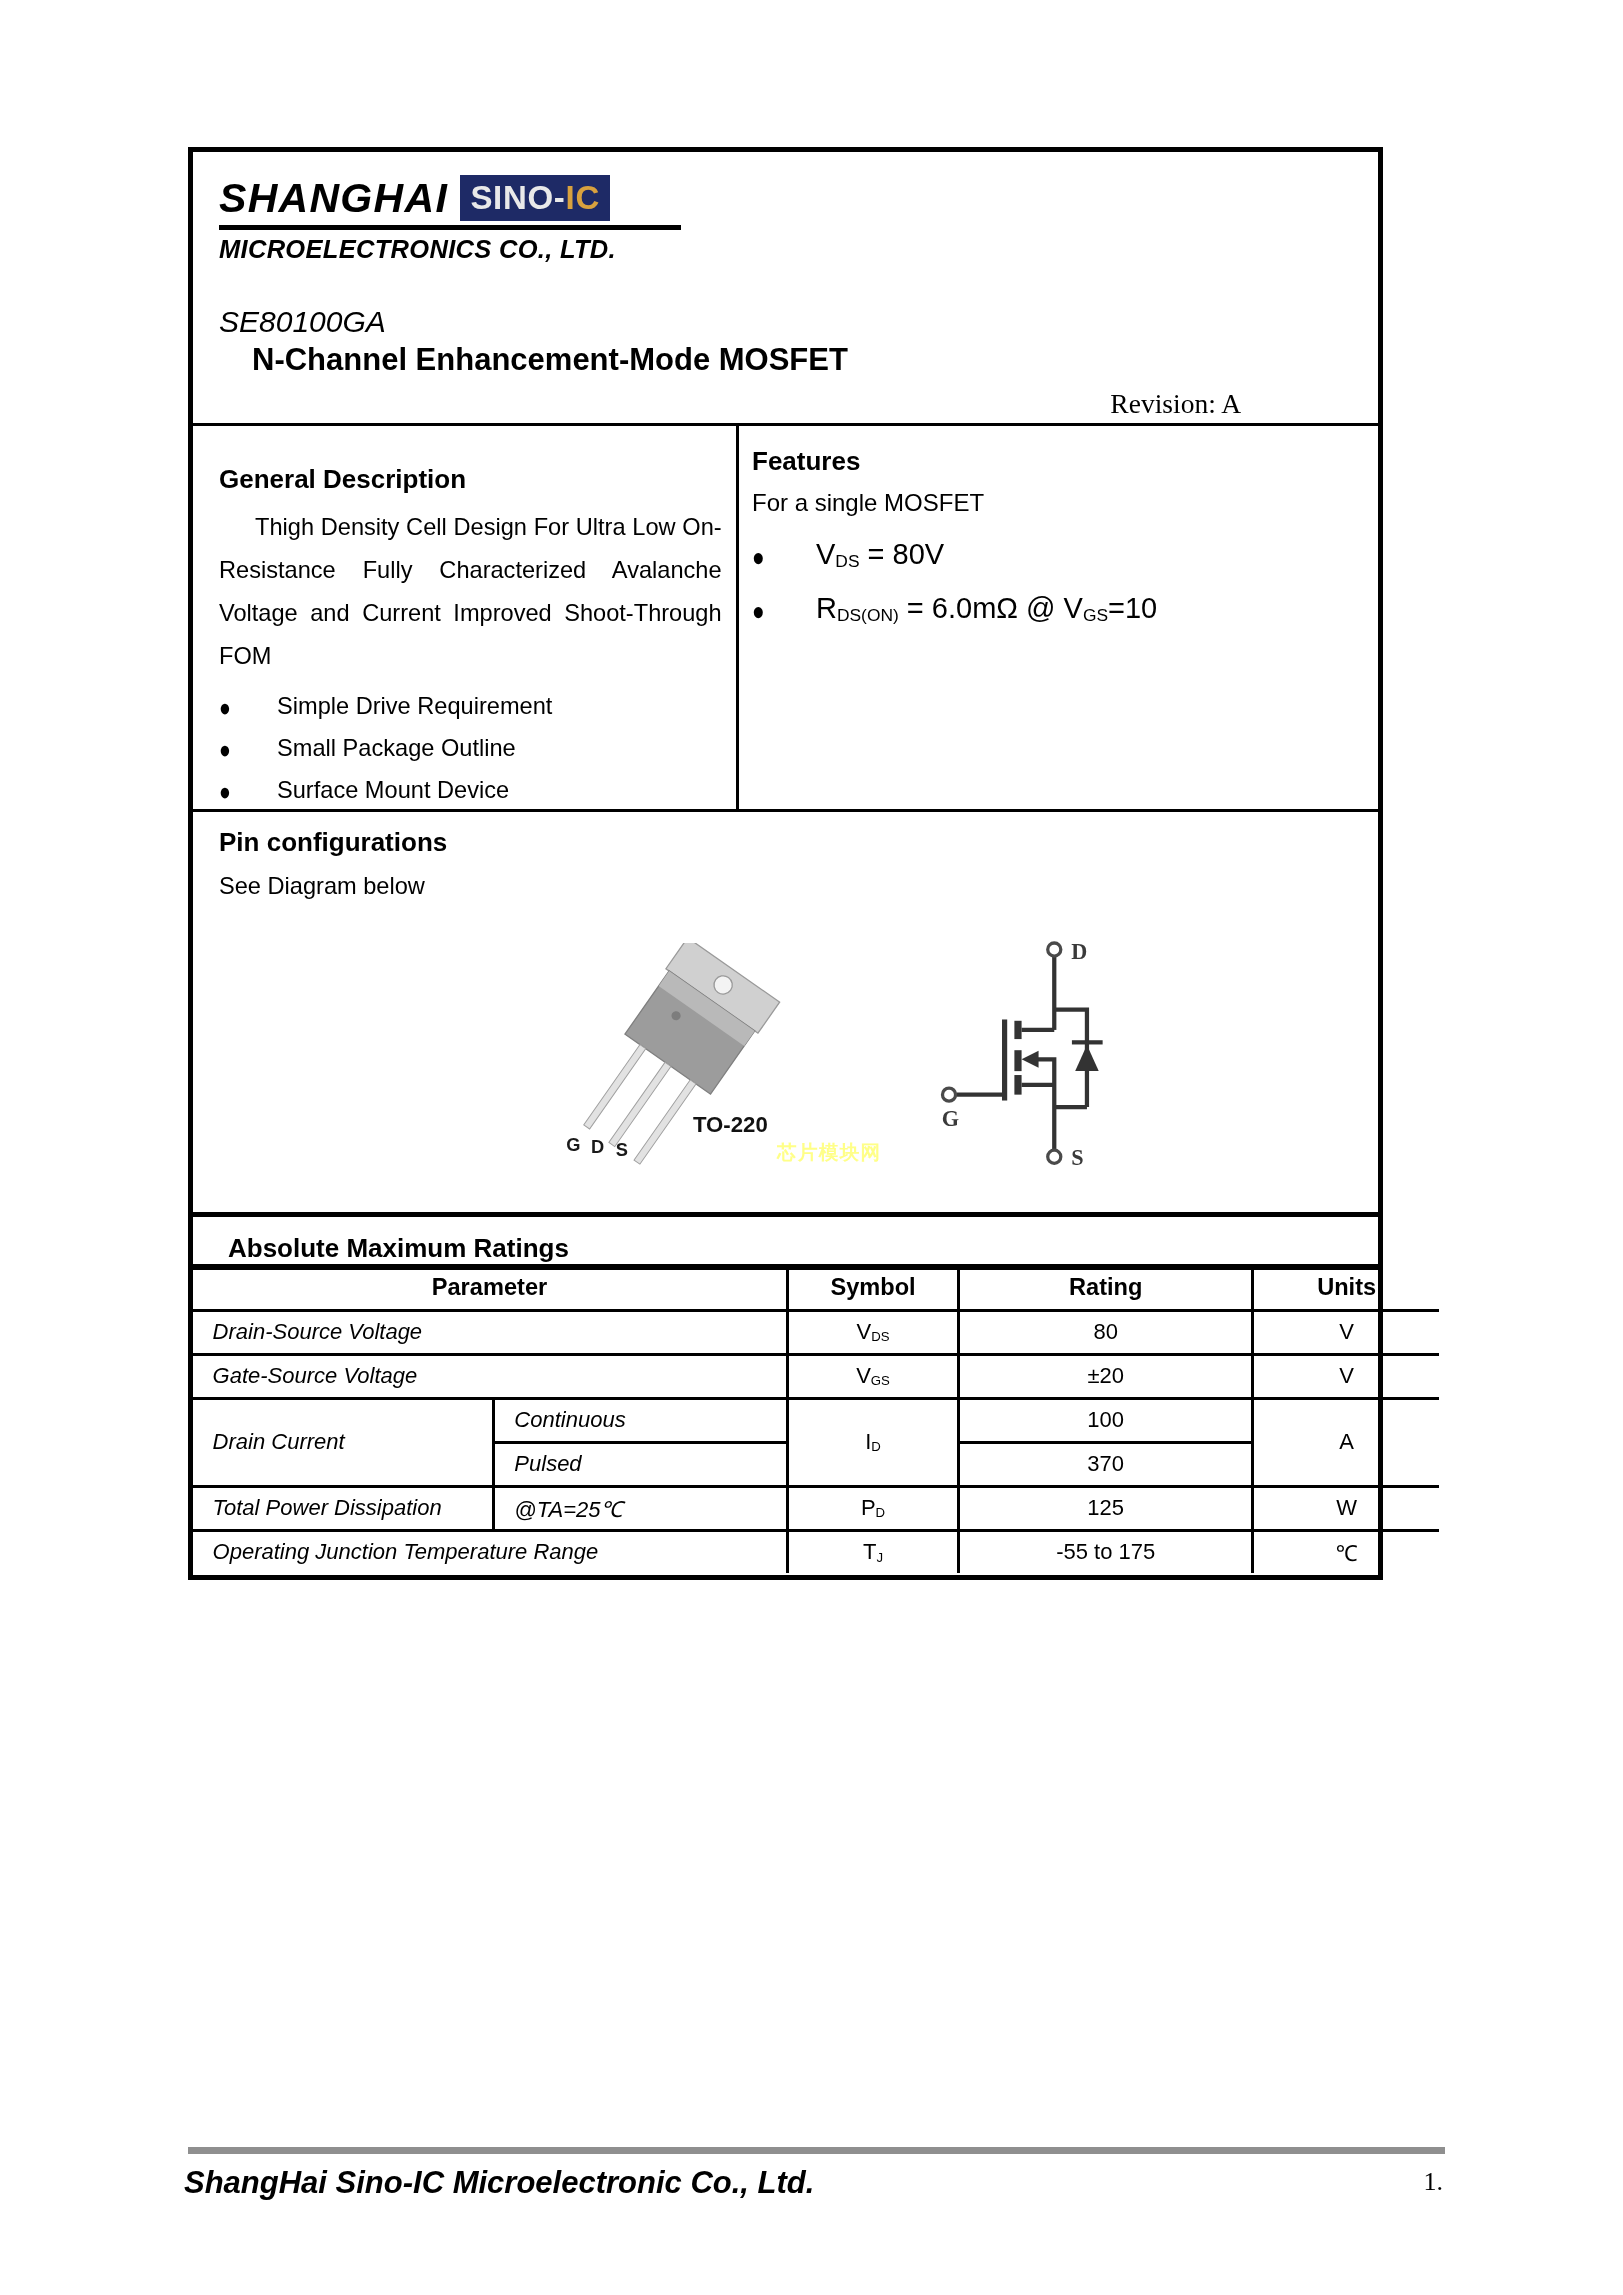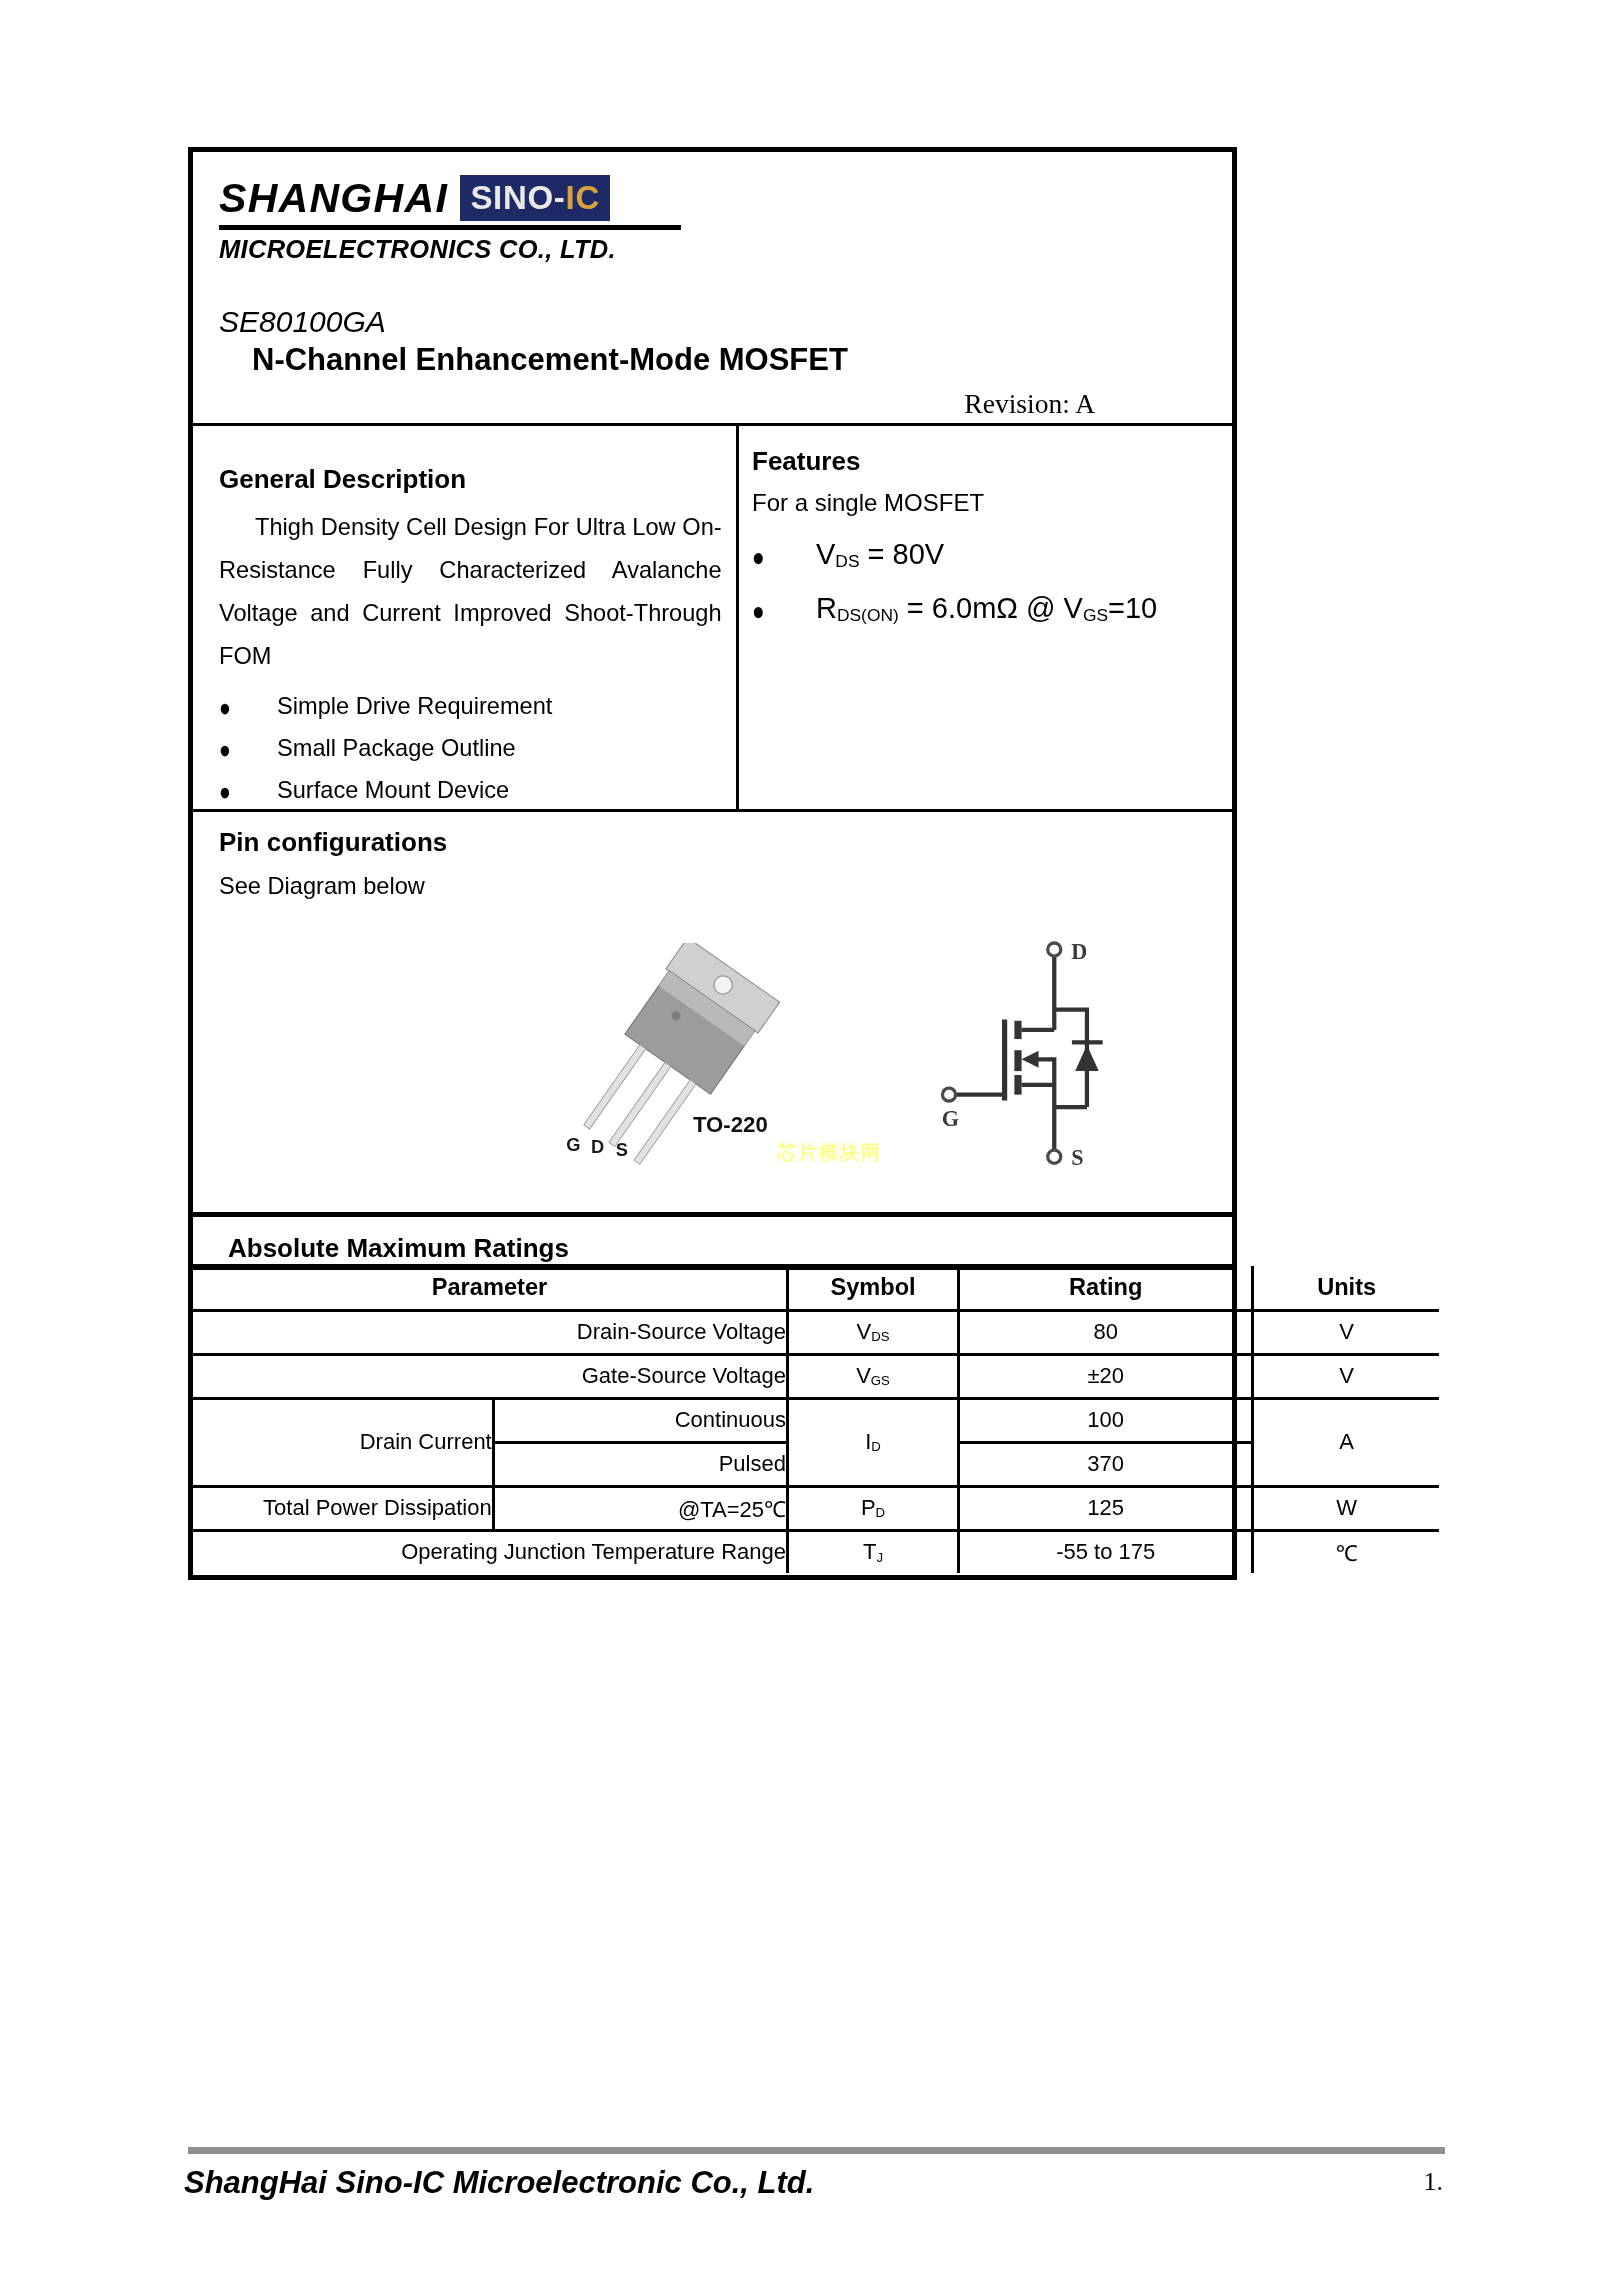--- a/index.html
+++ b/index.html
@@ -6,21 +6,21 @@
   html, body { background: #ffffff; }
   body {
     width: 1623px; height: 2295px;
     position: relative;
     font-family: "Liberation Sans", sans-serif;
     color: #000;
     overflow: hidden;
   }
   .frame {
     position: absolute; left: 188px; top: 147px;
-    width: 1049px; height: 1433px;
+    width: 1195px; height: 1433px;
     border: 5.9px solid #000;
     background: #fff;
   }
   
   .logo { position: absolute; left: 26px; top: 23px; }
   .logo-row { display: flex; align-items: center; gap: 11.8px; }
   .logo-shanghai {
     font-size: 41px; font-weight: bold; font-style: italic;
     letter-spacing: 1.3px; line-height: 1;
   }
@@ -81,21 +81,21 @@
   }
   .amr-heading { font-size: 26px; font-weight: bold; }
   .ratings-table {
     position: absolute; left: 0; top: 1114px;
     width: 1246px; height: 307px;
     border-collapse: collapse; border-style: hidden;
     table-layout: fixed;
   }
   .ratings-table td, .ratings-table th { border: 3.3px solid #000; font-size: 22px; font-weight: normal; }
   .ratings-table th { font-size: 23.6px; font-weight: bold; text-align: center; }
-  .cell-param { text-align: right; padding-left: 19.6px; }
+  .cell-param { text-align: left; padding-left: 19.6px; font-style: italic; }
   .cell-center { text-align: center; }
   
   .footer-bar { position: absolute; left: 188px; top: 2147px; width: 1257px; height: 6.5px; background: #8f8f8f; }
   .footer-company {
     position: absolute; left: 184px; top: 2165px;
     font-size: 31px; font-weight: bold; font-style: italic;
   }
   .footer-page {
     position: absolute; right: 180px; top: 2167px;
     font-family: "Liberation Serif", serif; font-size: 26px;

